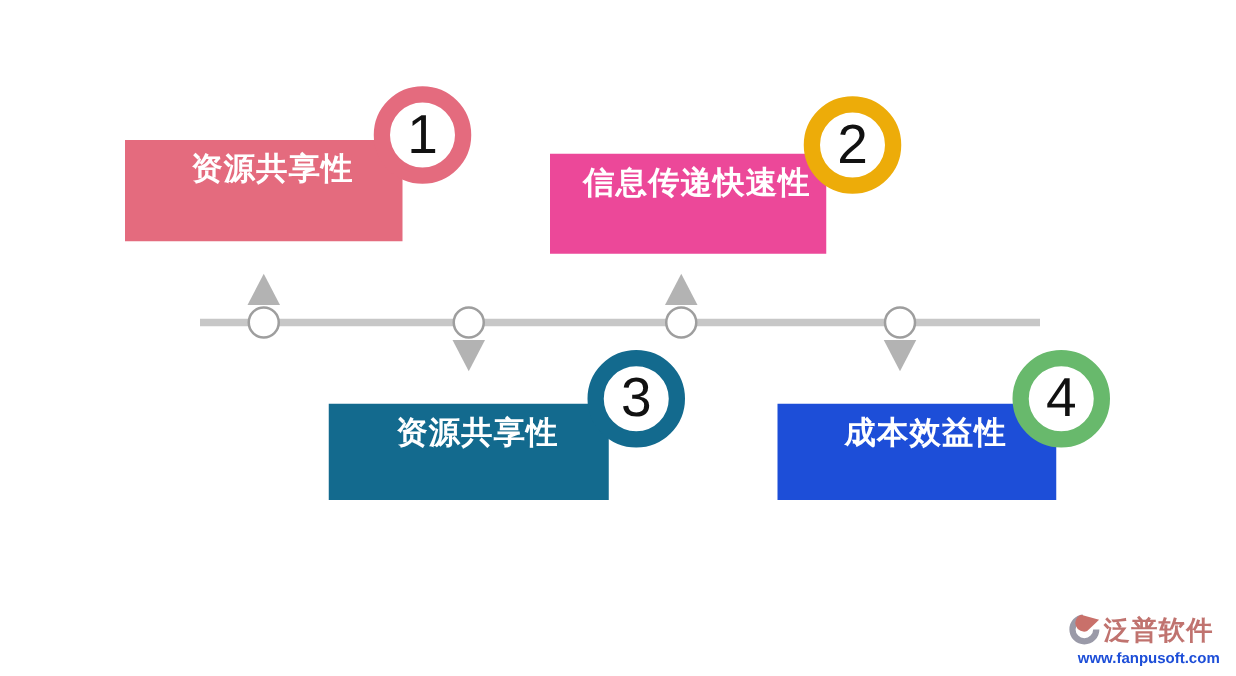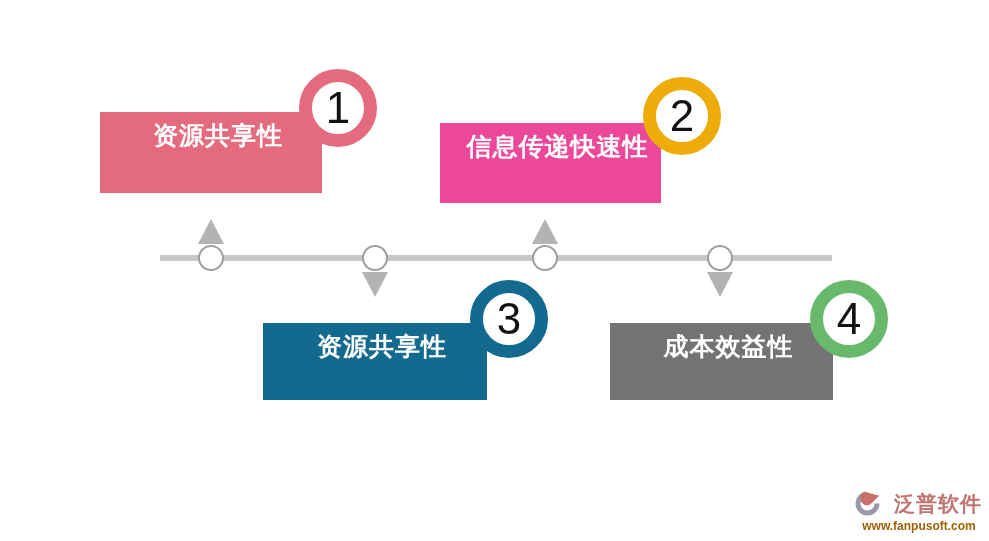--- a/index.html
+++ b/index.html
@@ -94,21 +94,21 @@
   .watermark {
     position: absolute;
     left: 853px; top: 489px;
     width: 132px;
     text-align: center;
   }
   .wm-row {
     display: flex;
     align-items: center;
     justify-content: flex-start;
-    gap: 12px;
+    gap: 1px;
   }
   .wm-brand {
     font-size: 21px;
     font-weight: bold;
     letter-spacing: 1px;
     white-space: nowrap;
   }
   .wm-url {
     font-size: 12px;
     font-weight: bold;
@@ -147,33 +147,33 @@
     <span>2</span>
   </div>
 
   <div class="box box-3" style="background-color: rgb(19, 106, 142);">
     <span>资源共享性</span>
   </div>
   <div class="badge badge-3" style="border-color: rgb(19, 106, 142);">
     <span>3</span>
   </div>
 
-  <div class="box box-4" style="background-color: #737373;">
+  <div class="box box-4" style="background-color: #1d4ed8; margin-left: 12px;">
     <span>成本效益性</span>
   </div>
   <div class="badge badge-4" style="border-color: rgb(104, 185, 108);">
     <span>4</span>
   </div>
 
   <div class="watermark">
     <div class="wm-row">
       <span style="display:inline-flex;">
         <svg width="29" height="29" viewBox="0 0 32 32" aria-hidden="true">
           <circle cx="16" cy="16" r="10.5" fill="none" stroke="#9a9aa8" stroke-width="5.5" stroke-dasharray="48 18"></circle>
           <path d="M13 3 L29 7.5 L18.5 17.5 A7 7 0 0 1 13 3 Z" fill="#c9706a"></path>
         </svg>
       </span>
       <span class="wm-brand" style="color: rgb(192, 115, 111);">泛普软件</span>
     </div>
-    <div class="wm-url" style="color: #a16207;">www.fanpusoft.com</div>
+    <div class="wm-url" style="color: #1d4ed8;">www.fanpusoft.com</div>
   </div>
 
 </div>
 
 </body></html>

